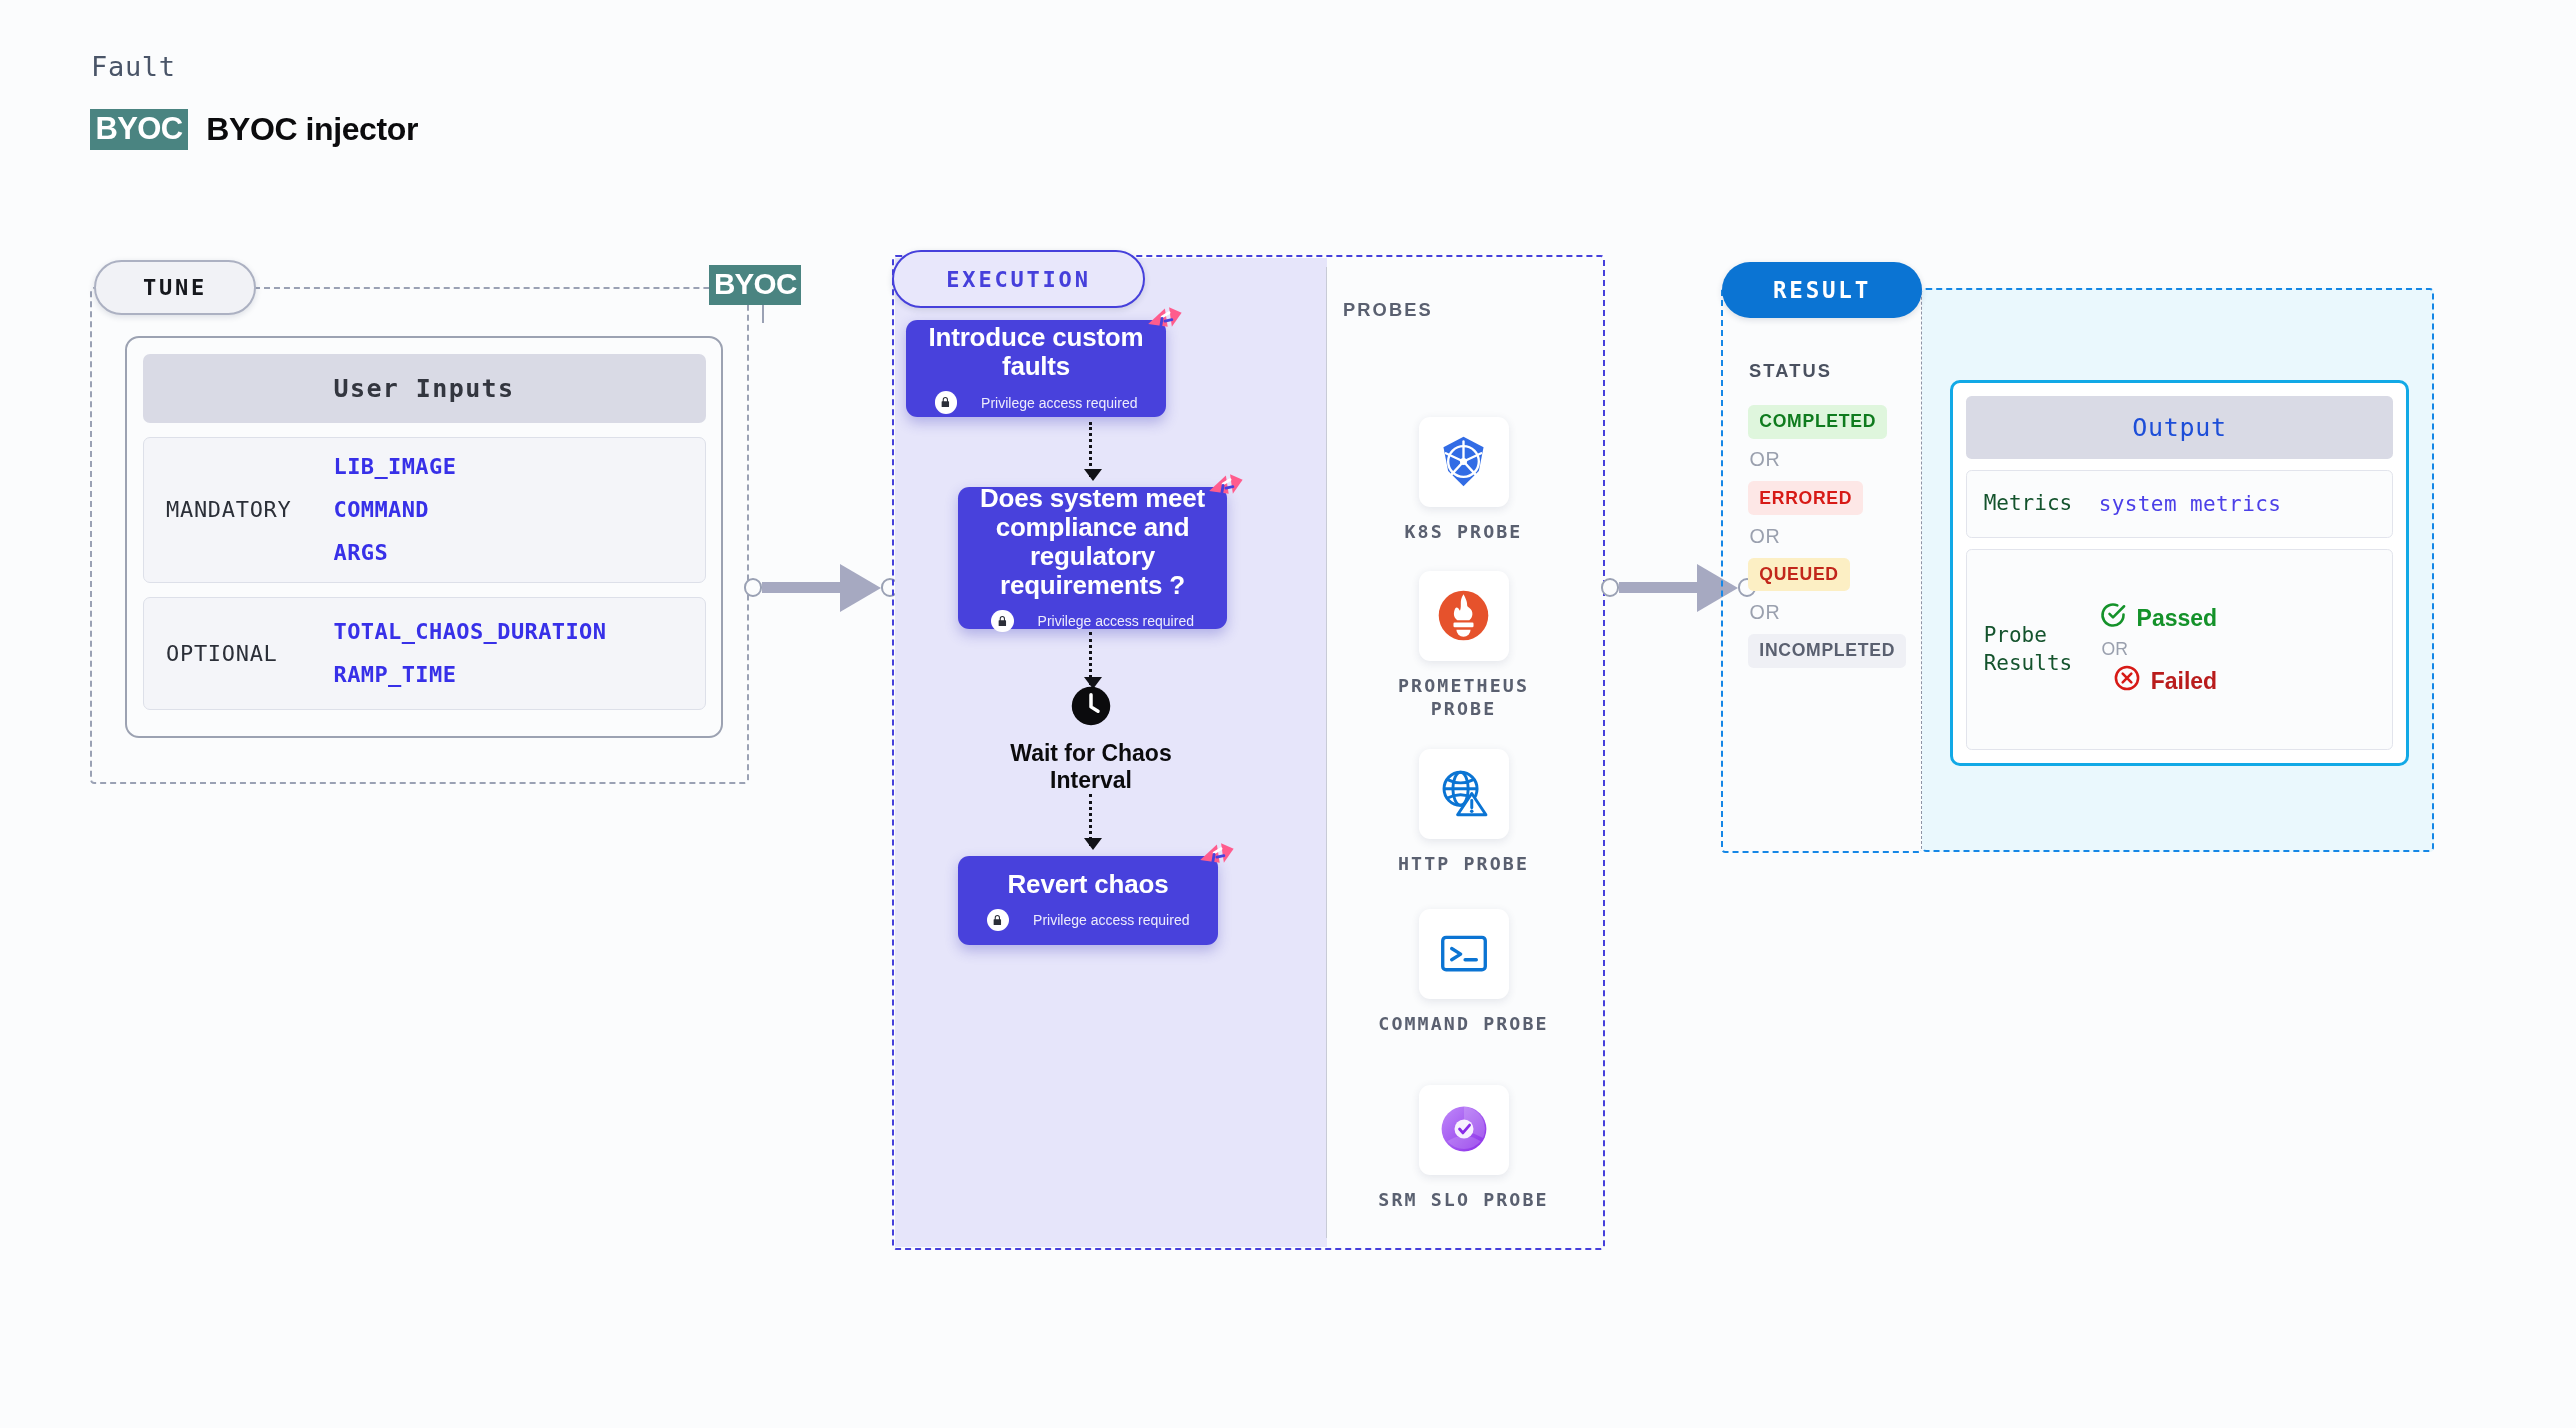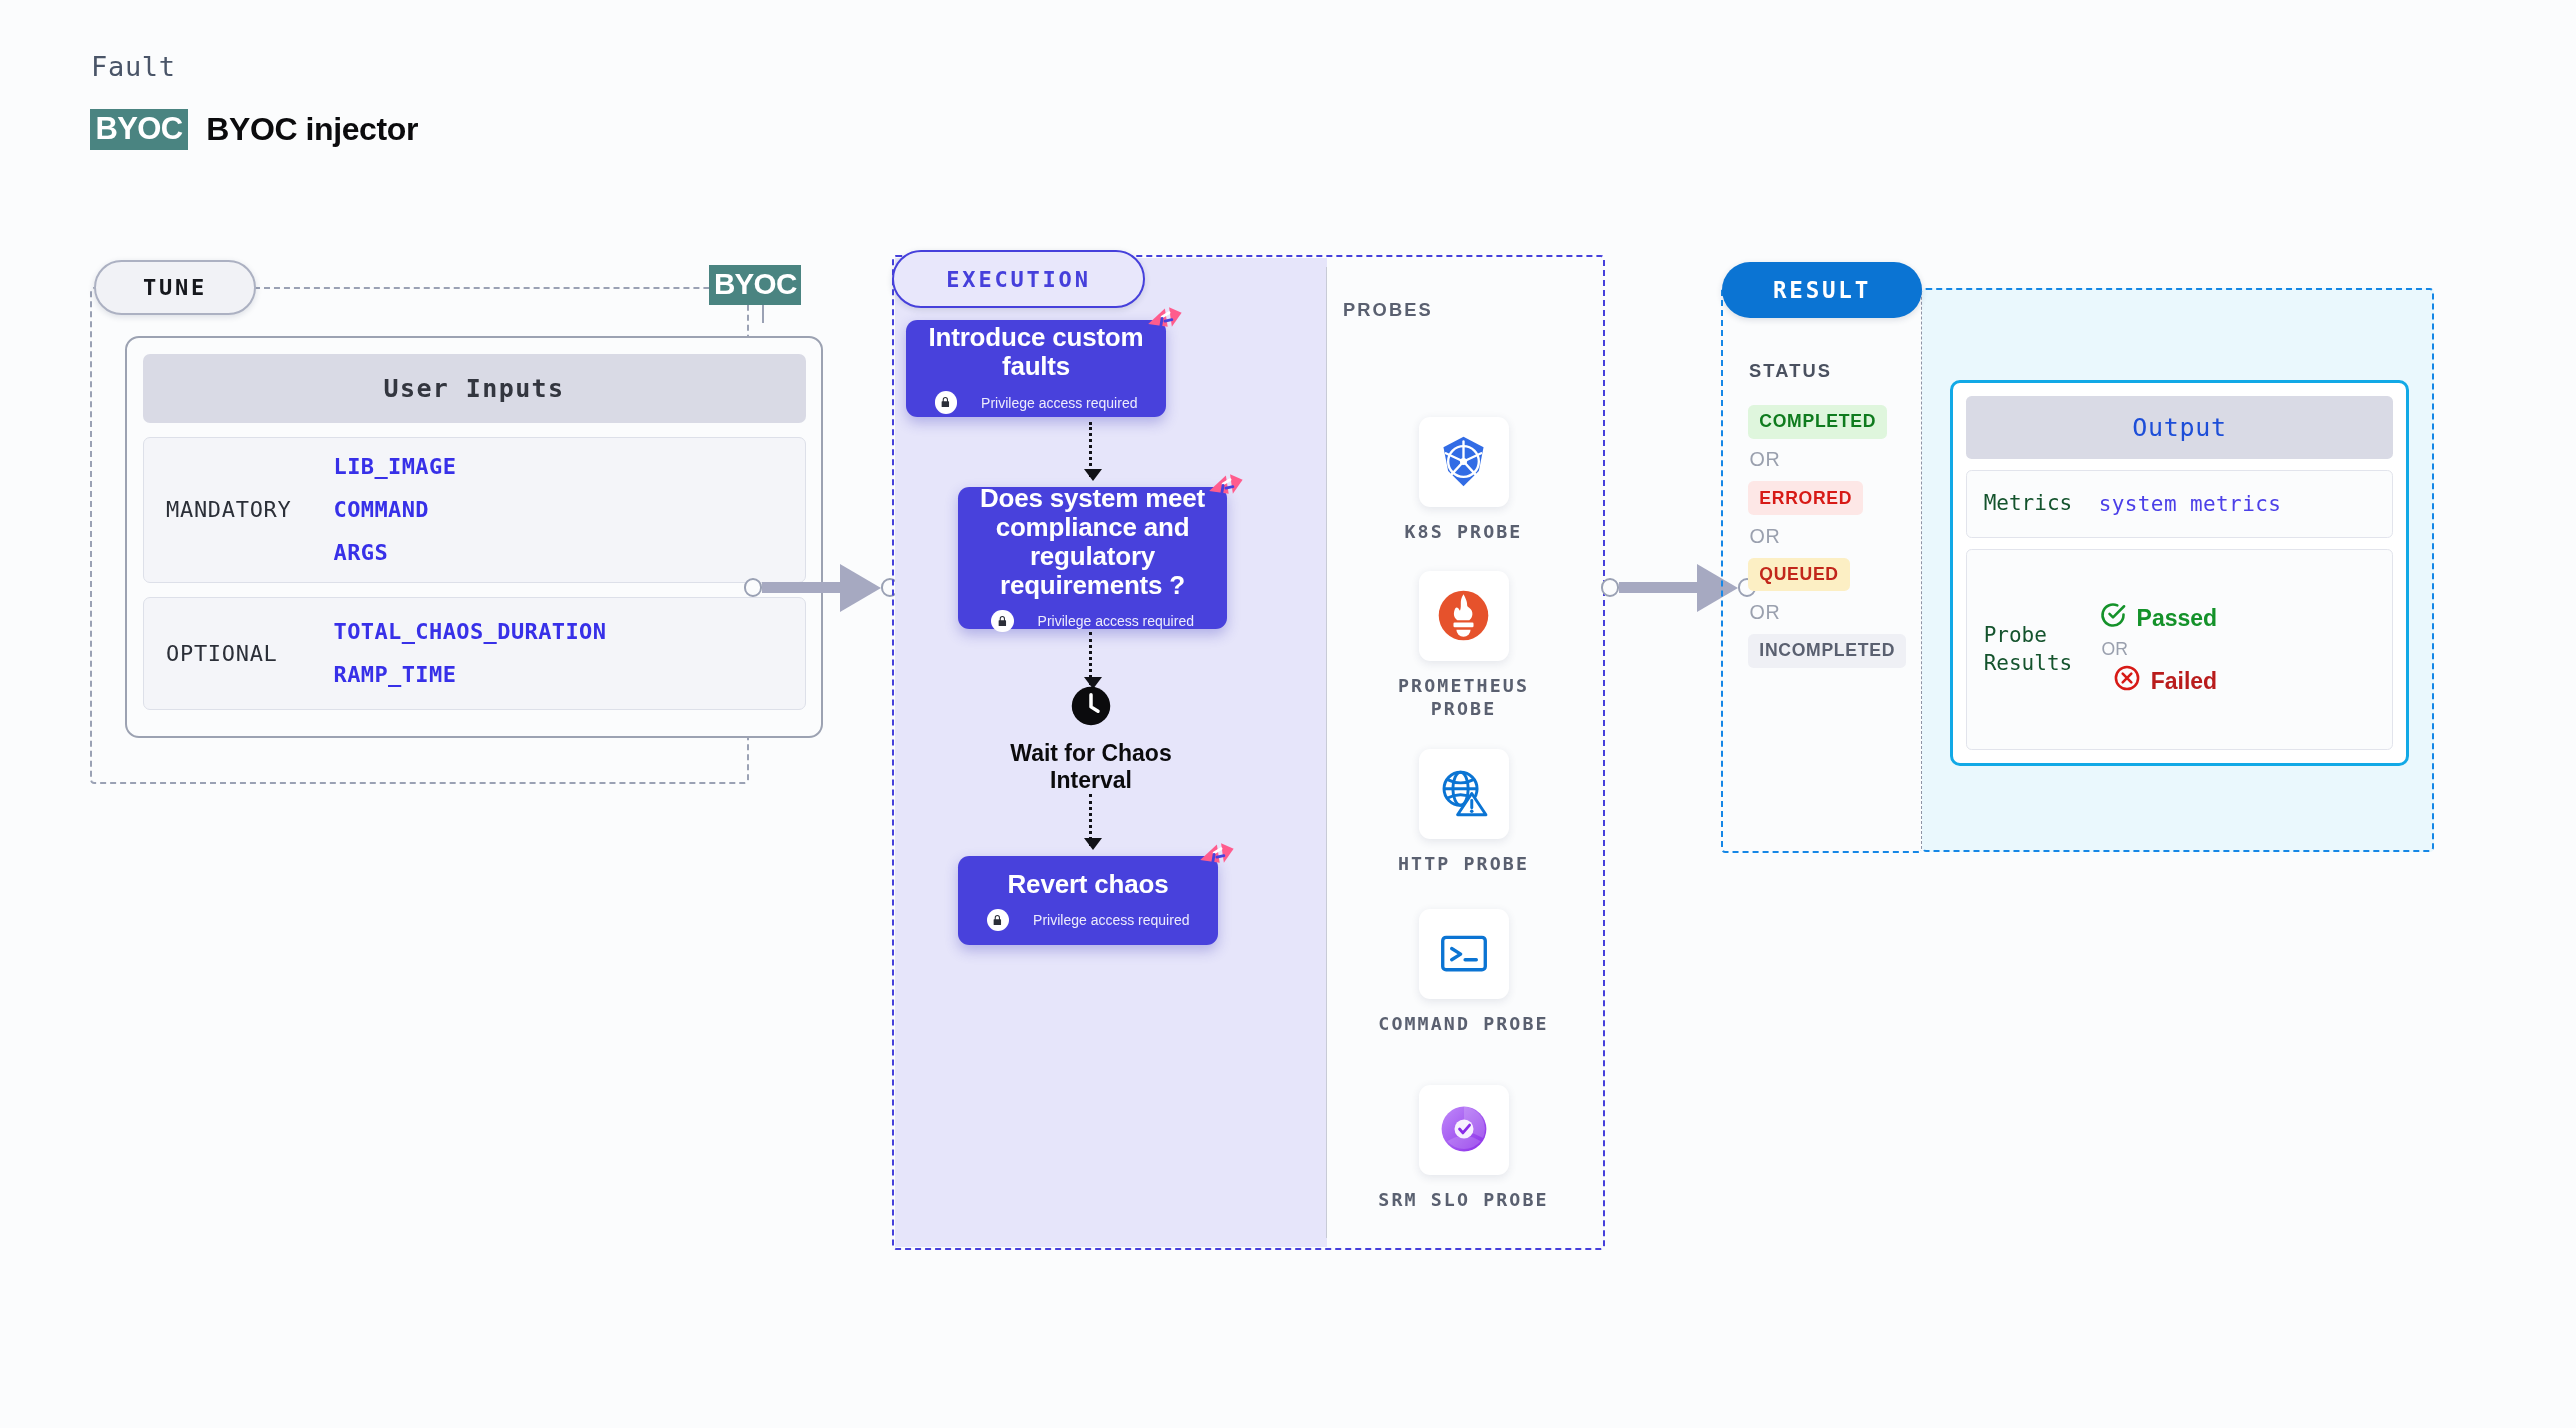--- a/index.html
+++ b/index.html
@@ -70,21 +70,21 @@
   .byoc-marker {
     position: absolute; left: 709px; top: 265px; z-index: 40;
     background: #4A8481; color: #FFFFFF;
     font-weight: bold; font-size: 29.6px; line-height: 1;
     padding: 4.2px 4.9px 6.3px 4.9px; letter-spacing: -0.7px;
   }
   .byoc-tail { position: absolute; left: 762px; top: 298px; width: 2.1px; height: 25px; background: #9AA1B4; z-index: 39; }
 
   
   .tune-card {
-    position: absolute; left: 125px; top: 336px; width: 698px; height: 402px;
+    position: absolute; left: 125px; top: 336px; width: 598px; height: 402px;
     border: 2.8px solid #9CA2B2; border-radius: 14px; background: #FBFCFD;
     padding: 15.5px;
   }
   .tune-head {
     height: 69px; background: #D9DAE5; border-radius: 7px;
     display: flex; align-items: center; justify-content: center;
     font-family: "DejaVu Sans Mono", monospace; font-size: 25px;
     font-weight: bold; color: #33363F; letter-spacing: 1.4px;
   }
   .tune-group {

